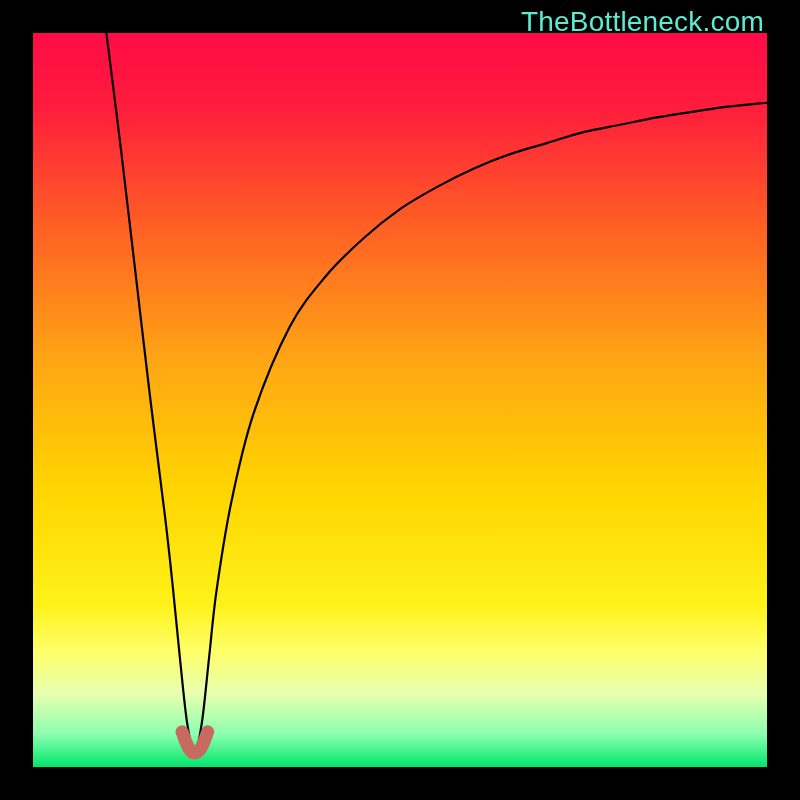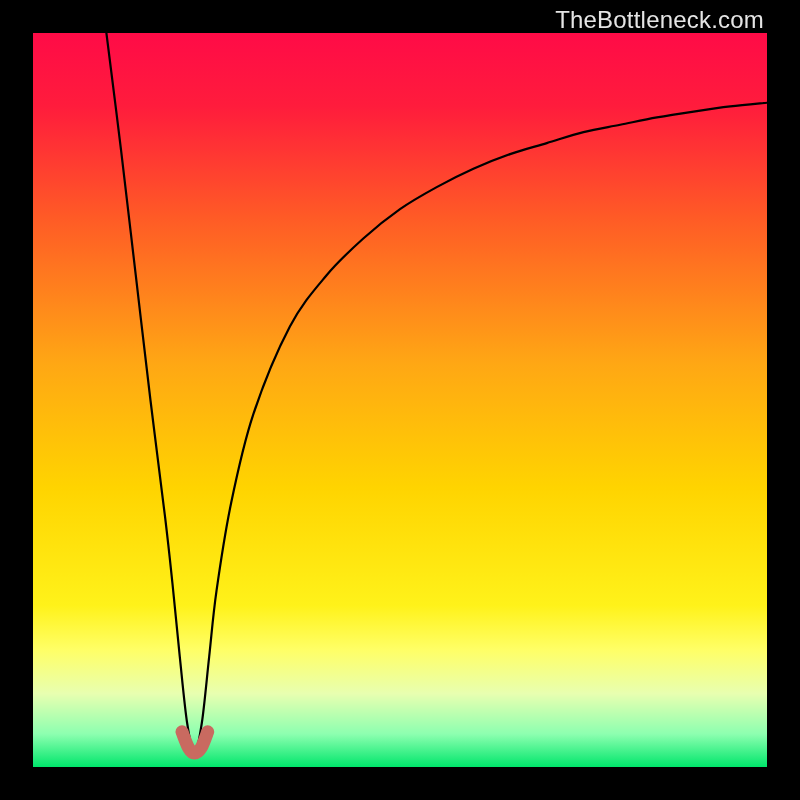--- a/index.html
+++ b/index.html
@@ -30,22 +30,22 @@
     inset: 0;
   }
   .curve-svg {
     position: absolute;
     inset: 0;
   }
   .watermark {
     position: absolute;
     top: 6px;
     right: 36px;
-    color: #e5e5e5;
-    font-size: 24px;
+    color: #5eead4;
+    font-size: 28px;
     letter-spacing: 0.2px;
     font-weight: 500;
     user-select: none;
   }
 </style>
 </head>
 <body>
 
 <div class="frame">
 

